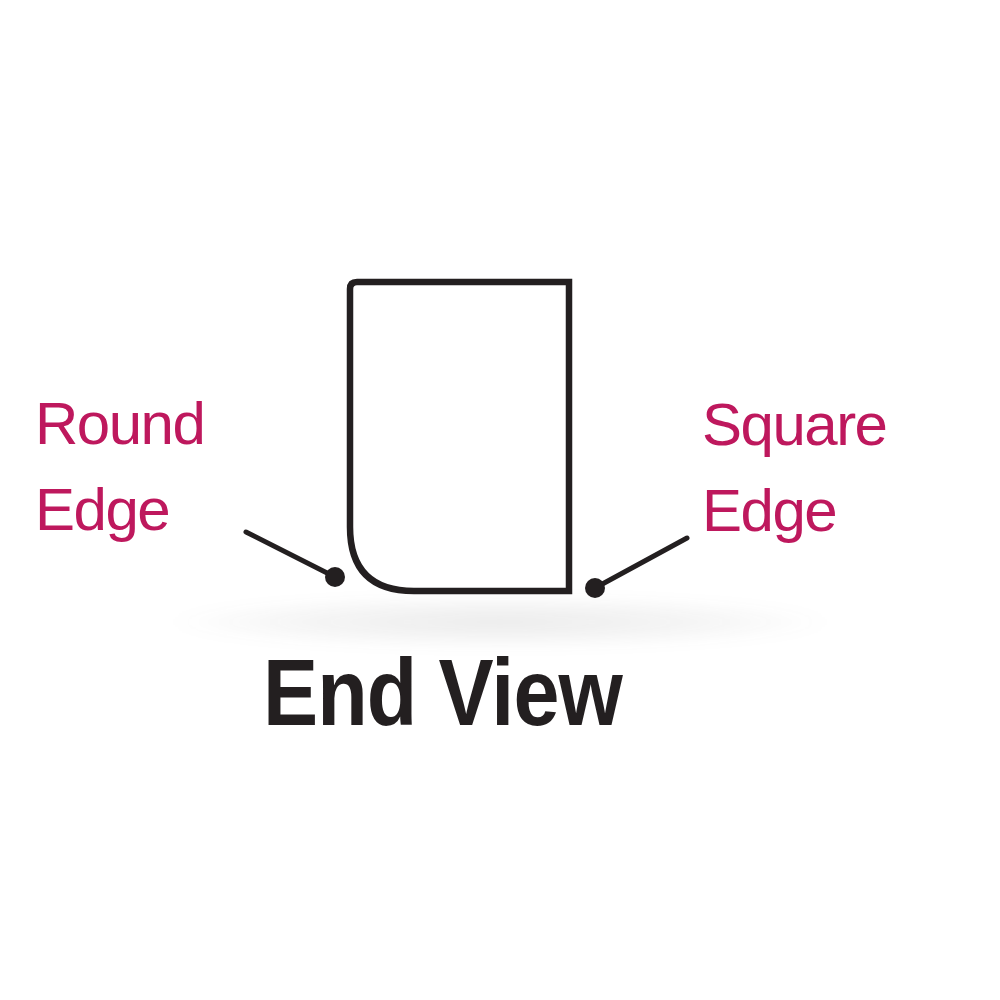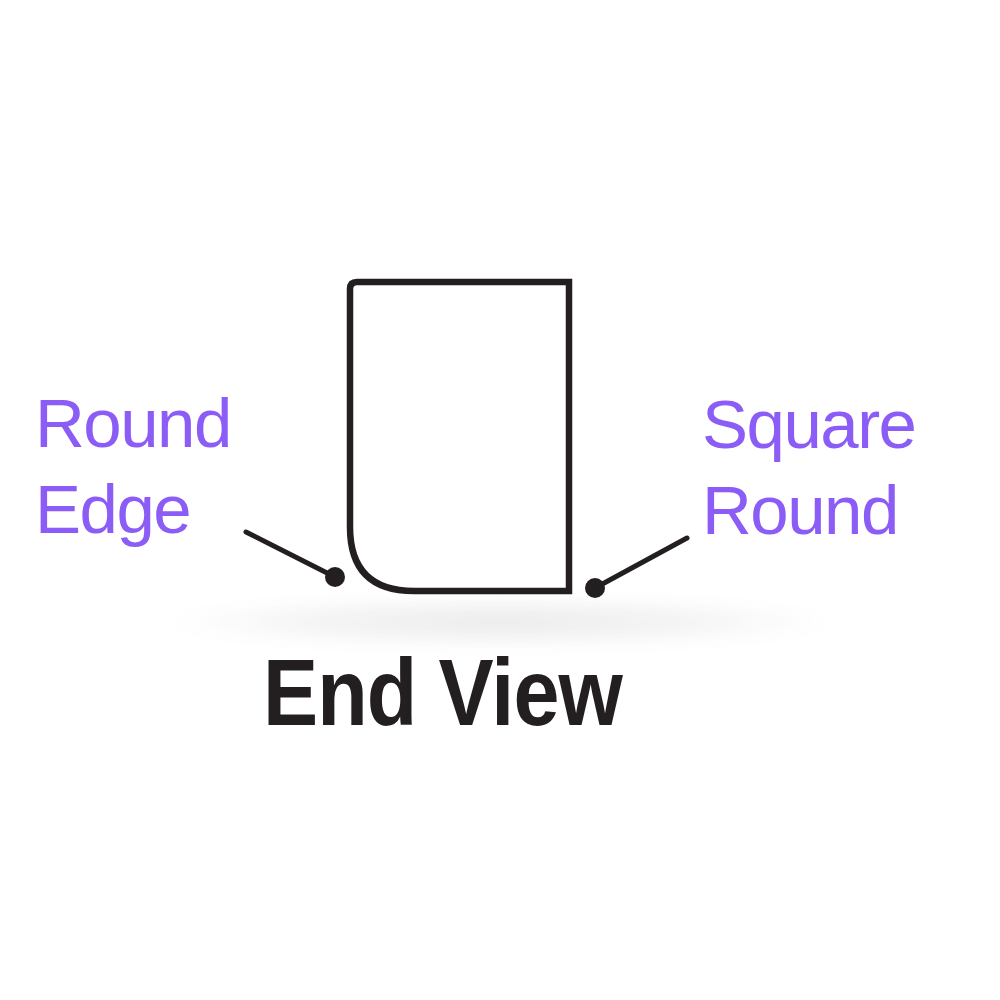--- a/index.html
+++ b/index.html
@@ -26,24 +26,24 @@
     position: absolute;
     left: 170px;
     top: 596px;
     width: 660px;
     height: 52px;
     background: radial-gradient(ellipse at center, rgba(60,60,60,0.10) 0%, rgba(60,60,60,0.05) 45%, rgba(60,60,60,0) 72%);
     filter: blur(7px);
   }
   .callout-label {
     position: absolute;
-    font-size: 69px;
+    font-size: 60px;
     line-height: 86px;
     letter-spacing: -1.5px;
-    color: #8b5cf6;
+    color: #be185d;
     white-space: pre-line;
     font-weight: 400;
   }
   .callout-label.left-side {
     left: 35px;
     top: 381px;
   }
   .callout-label.right-side {
     left: 702px;
     top: 382px;
@@ -77,17 +77,17 @@
     <circle cx="335" cy="577" r="10" fill="#231f20"></circle>
 
     <line x1="687" y1="538" x2="595" y2="588" stroke-width="5" stroke-linecap="round" stroke="#231f20"></line>
     <circle cx="595" cy="588" r="10" fill="#231f20"></circle>
   </svg>
 
   <div class="callout-label left-side">Round
 Edge</div>
 
   <div class="callout-label right-side">Square
-Round</div>
+Edge</div>
 
   <div class="caption">End View</div>
 
 </div>
 
 </body></html>

